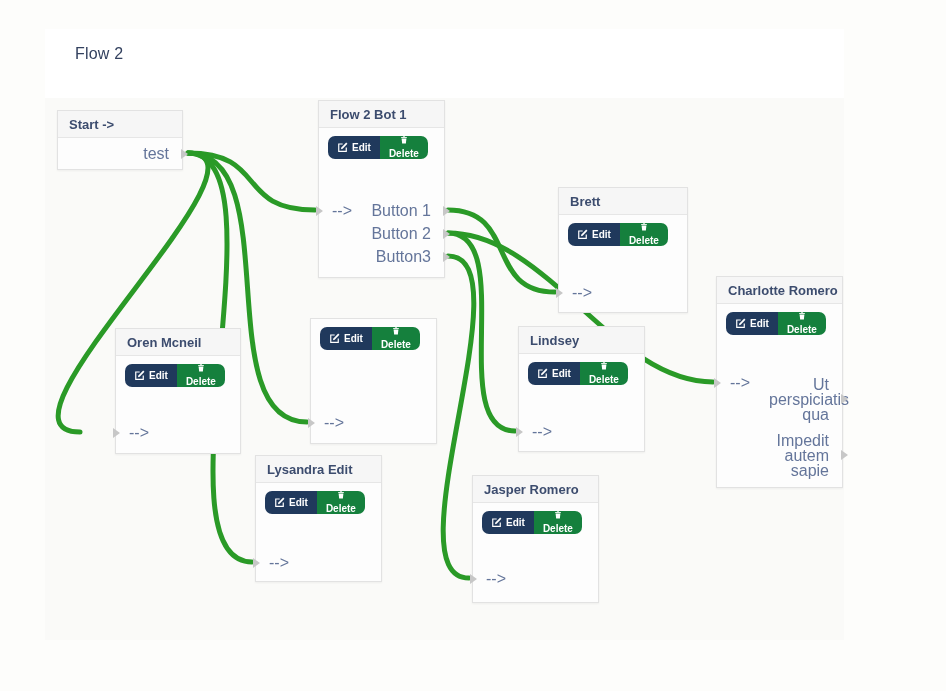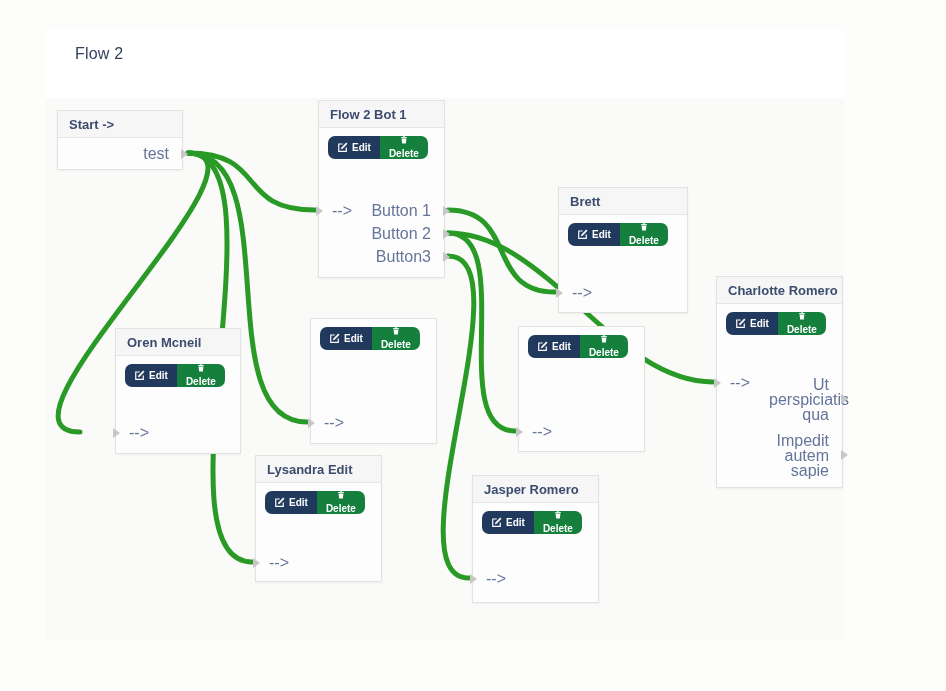--- a/index.html
+++ b/index.html
@@ -183,20 +183,21 @@
             <path fill="#fff" d="M2.4 3.6h7.2L8.8 11.2H3.2z"></path>
             <rect x="1.7" y="1.7" width="8.6" height="1.3" fill="#fff"></rect>
             <rect x="4.4" y=".5" width="3.2" height="1" fill="#fff"></rect>
           </svg>
           <span>Delete</span>
         </div>
       </div>
       <div class="conn conn-in conn-row" style="top: 97px;"><span class="nub nub-in"></span><span>--&gt;</span></div>
     </div>
     <div class="node" style="left: 518px; top: 326px; width: 127px; height: 126px;">
+      <div class="node-header">Lindsey</div>
       <div class="btn-row">
         <div class="btn btn-edit">
           <svg width="11" height="11" viewBox="0 0 12 12">
             <path fill="none" stroke="#fff" stroke-width="1.3" d="M6.2 2.2H1.9v8h8.2V6"></path>
             <path fill="#fff" d="M4.3 7.9 4.8 5.9 10 .6 11.4 2 6.2 7.3z"></path>
           </svg>
           <span>Edit</span>
         </div>
         <div class="btn btn-delete">
           <svg width="10" height="11" viewBox="0 0 12 12">

